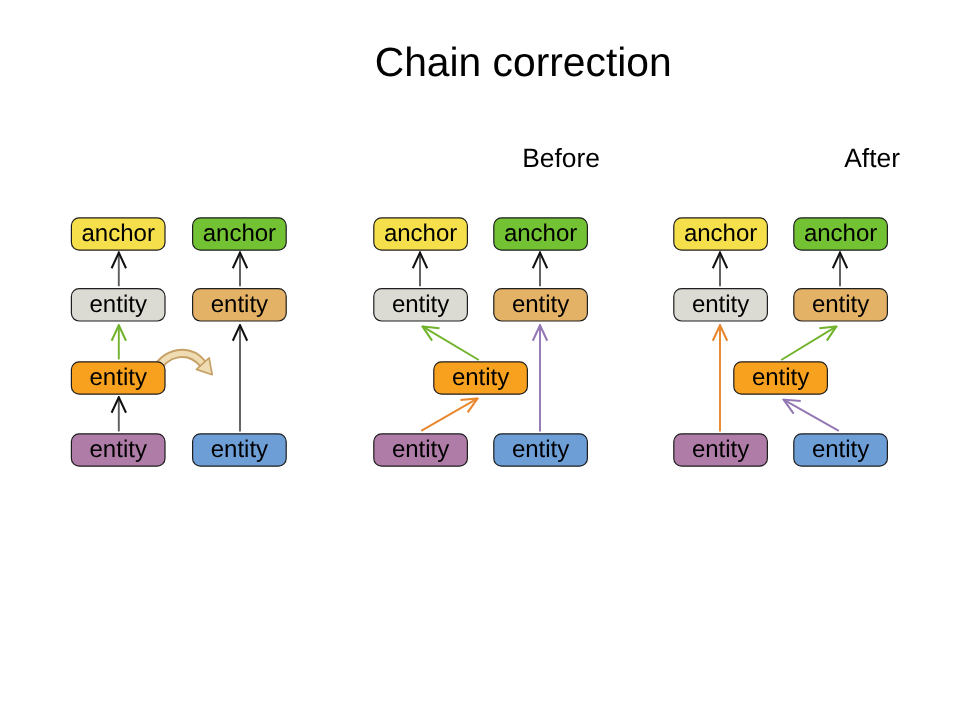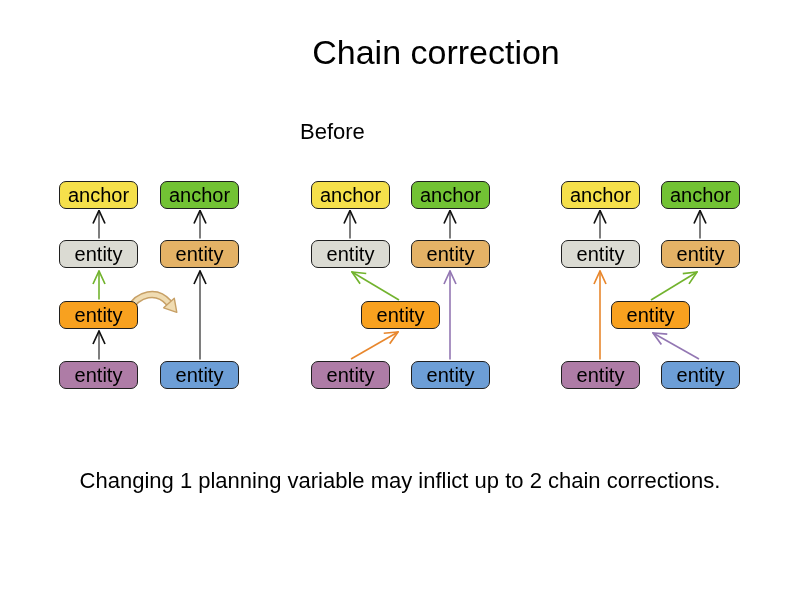--- a/index.html
+++ b/index.html
@@ -4,21 +4,21 @@
 <style>
   html, body { margin: 0; padding: 0; background: #ffffff; }
   body { font-family: "Liberation Sans", "DejaVu Sans", sans-serif; color: #000; }
   .stage { position: relative; width: 800px; height: 600px; background: #ffffff; overflow: hidden; }
   .page-title {
     position: absolute; top: 33px; left: 0; width: 800px;
     text-align: center; font-size: 34px; font-weight: 400; letter-spacing: 0; padding-left: 36px;
   }
   .group-header {
     position: absolute; top: 119px; width: 200px;
-    text-align: left; font-size: 22px; font-weight: 400;
+    text-align: right; font-size: 22px; font-weight: 400;
   }
   .caption {
     position: absolute; top: 468px; left: 0; width: 800px;
     text-align: center; font-size: 22px; font-weight: 400;
   }
   .box {
     position: absolute; width: 79px; height: 27.5px;
     box-sizing: border-box; border: 1.6px solid #1f1f1f; border-radius: 7px;
     display: flex; align-items: center; justify-content: center;
     font-size: 20px; line-height: 20px; color: #000; text-align: center;
@@ -26,20 +26,21 @@
   svg.arrows { position: absolute; left: 0; top: 0; }
 </style>
 </head>
 <body>
 
 <div class="stage">
 
   <div class="page-title">Chain correction</div>
 
   <div class="group-header" style="left:300px;">Before</div>
+  <div class="group-header" style="left:550px;">After</div>
 
   <svg class="arrows" width="800" height="600" viewBox="0 0 800 600">
     <defs>
       <marker id="mk-dark" markerUnits="userSpaceOnUse" markerWidth="15" markerHeight="16" refX="14" refY="8" orient="auto">
         <path d="M1,2 L14,8 L1,14" fill="none" stroke-width="1.7" stroke="#111111"></path>
       </marker>
       <marker id="mk-green" markerUnits="userSpaceOnUse" markerWidth="15" markerHeight="16" refX="14" refY="8" orient="auto">
         <path d="M1,2 L14,8 L1,14" fill="none" stroke-width="1.7" stroke="#72B32E"></path>
       </marker>
       <marker id="mk-orange" markerUnits="userSpaceOnUse" markerWidth="15" markerHeight="16" refX="14" refY="8" orient="auto">
@@ -90,15 +91,14 @@
   <div class="box" style="left: 411px; top: 361px; background-color: rgb(109, 158, 214);">entity</div>
 
   <div class="box" style="left: 561px; top: 181px; background-color: rgb(245, 224, 75);">anchor</div>
   <div class="box" style="left: 661px; top: 181px; background-color: rgb(114, 194, 52);">anchor</div>
   <div class="box" style="left: 561px; top: 240px; background-color: rgb(219, 219, 211);">entity</div>
   <div class="box" style="left: 661px; top: 240px; background-color: rgb(228, 178, 102);">entity</div>
   <div class="box" style="left: 611px; top: 301px; background-color: rgb(248, 161, 31);">entity</div>
   <div class="box" style="left: 561px; top: 361px; background-color: rgb(174, 124, 166);">entity</div>
   <div class="box" style="left: 661px; top: 361px; background-color: rgb(109, 158, 214);">entity</div>
 
-  <div class="caption">Changing 1 planning variable may inflict up to 2 chain corrections.</div>
 
 </div>
 
 </body></html>

